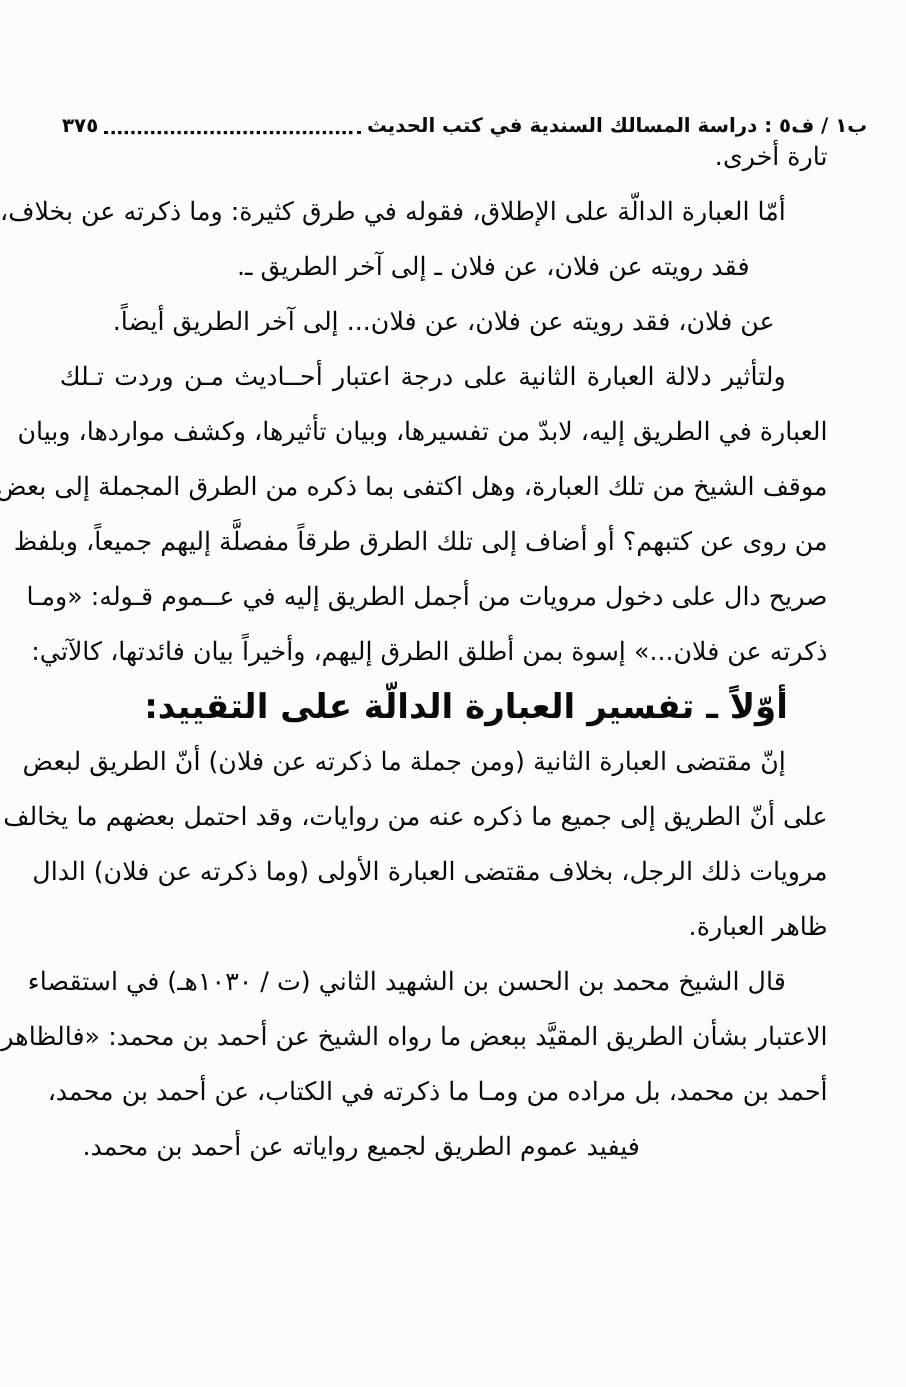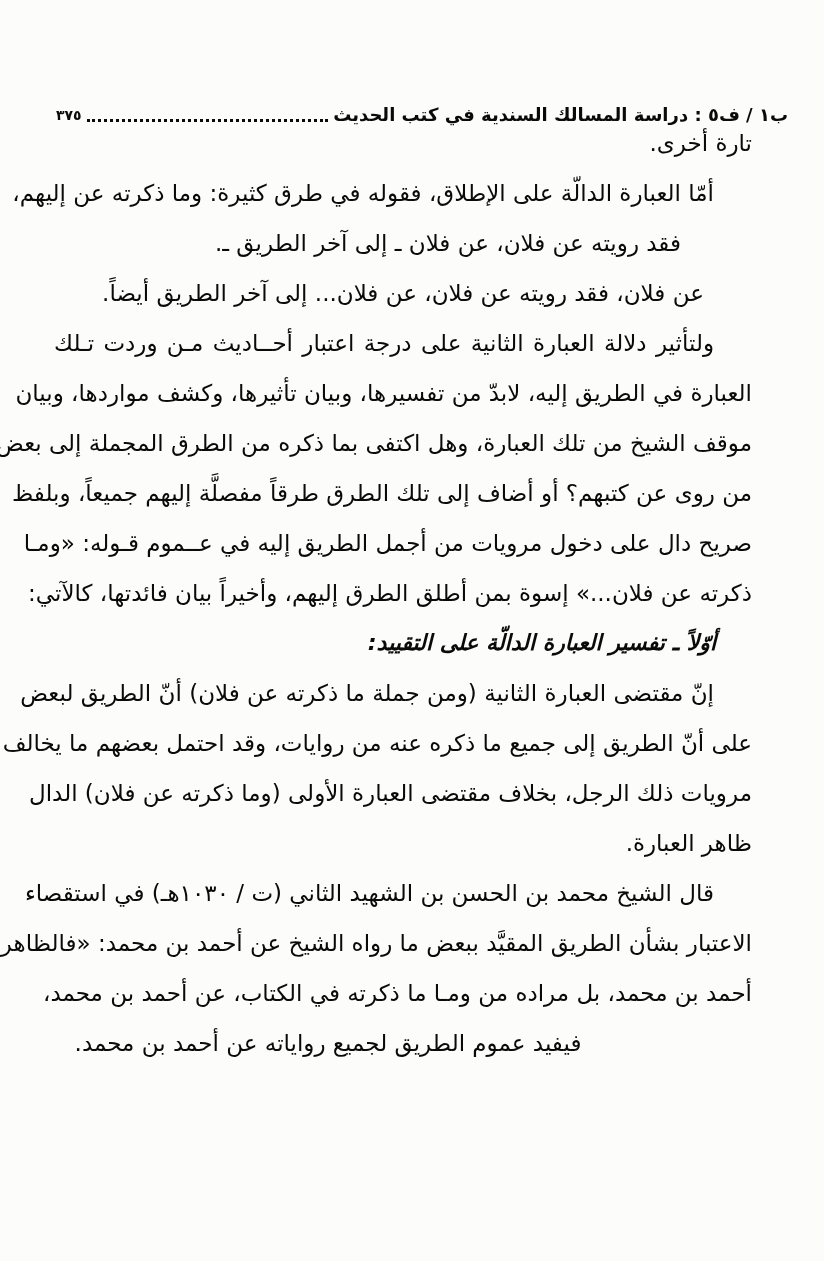--- a/index.html
+++ b/index.html
@@ -26,56 +26,56 @@
     line-height:26px;
   }
   .header .title{white-space:nowrap;letter-spacing:0;margin-top:38px;}
   .leader{
     flex:1 1 auto;
     min-width:16px;
     border-bottom:3px dotted #0a0a0a;
     margin:0 5px 6px 5px;
     height:0;
   }
-  .pagenum{white-space:nowrap;font-size:14px;}
+  .pagenum{white-space:nowrap;font-size:18px;}
   
   .content{
     position:absolute;
     top:118px;right:72px;left:54px;
     direction:rtl;
   }
   .line{
     font-size:23px;
     line-height:50px;
     height:50px;
     white-space:nowrap;
     text-align:right;
   }
   .j{text-align:justify;text-align-last:justify;}
   .i{padding-right:38px;}
   .c{text-align:center;text-align-last:center;}
   .shift-r{padding-left:90px;}
   .shift-l{padding-right:150px;}
   .r{text-align:left;text-align-last:right;}
-  .h{font-weight:700;font-size:22px;text-align:right;text-align-last:right;padding-right:36px;font-style:italic;}
+  .h{font-weight:700;font-size:31px;text-align:right;text-align-last:right;padding-right:36px;}
 </style>
 </head>
 <body>
 
 <div class="page">
 
   <div class="header">
     <span class="title">ب١ / ف٥ : دراسة المسالك السندية في كتب الحديث</span>
     <span class="leader"></span>
     <span class="pagenum">٣٧٥</span>
   </div>
 
   <div class="content">
     <div class="line r">تارة أخرى.</div>
-    <div class="line j i">أمّا العبارة الدالّة على الإطلاق، فقوله في طرق كثيرة: وما ذكرته عن إليهم،</div>
+    <div class="line j i">أمّا العبارة الدالّة على الإطلاق، فقوله في طرق كثيرة: وما ذكرته عن بخلاف،</div>
     <div class="line c shift-r">فقد رويته عن فلان، عن فلان ـ إلى آخر الطريق ـ.</div>
     <div class="line c">عن فلان، فقد رويته عن فلان، عن فلان... إلى آخر الطريق أيضاً.</div>
     <div class="line j i">ولتأثير دلالة العبارة الثانية على درجة اعتبار أحــاديث مـن وردت تـلك</div>
     <div class="line j">العبارة في الطريق إليه، لابدّ من تفسيرها، وبيان تأثيرها، وكشف مواردها، وبيان</div>
     <div class="line j">موقف الشيخ من تلك العبارة، وهل اكتفى بما ذكره من الطرق المجملة إلى بعض</div>
     <div class="line j">من روى عن كتبهم؟ أو أضاف إلى تلك الطرق طرقاً مفصلَّة إليهم جميعاً، وبلفظ</div>
     <div class="line j">صريح دال على دخول مرويات من أجمل الطريق إليه في عــموم قـوله: «ومـا</div>
     <div class="line j">ذكرته عن فلان...» إسوة بمن أطلق الطرق إليهم، وأخيراً بيان فائدتها، كالآتي:</div>
     <div class="line h">أوّلاً ـ تفسير العبارة الدالّة على التقييد:</div>
     <div class="line j i">إنّ مقتضى العبارة الثانية (ومن جملة ما ذكرته عن فلان) أنّ الطريق لبعض</div>

